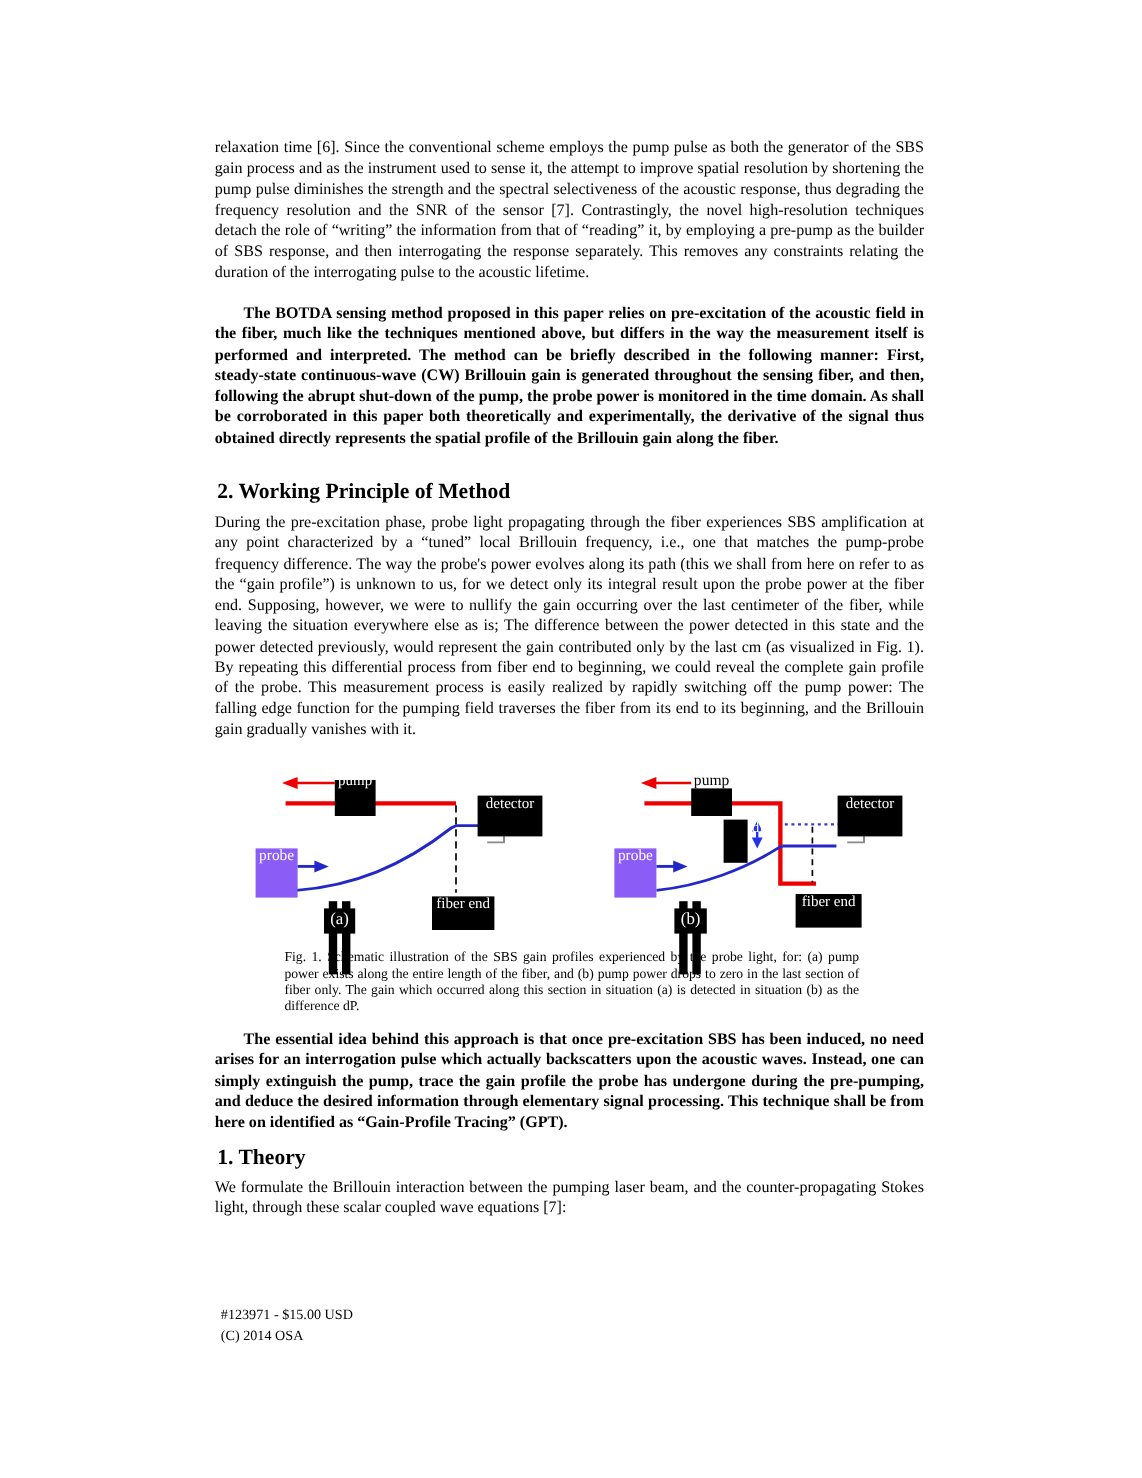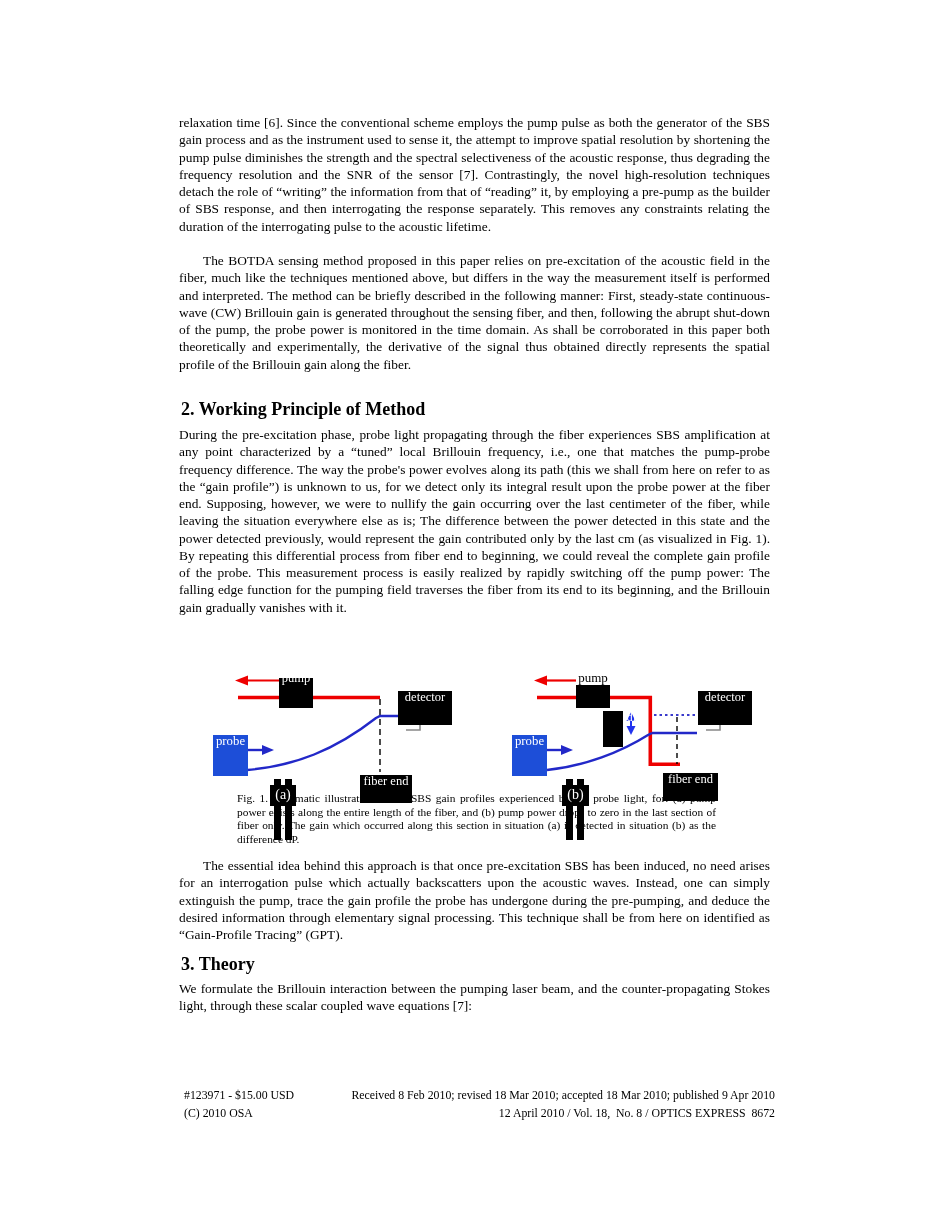--- a/index.html
+++ b/index.html
@@ -5,47 +5,47 @@
   html,body{margin:0;padding:0;}
   body{
     width:952px;height:1232px;position:relative;background:#ffffff;
     font-family:"Liberation Serif","DejaVu Serif",serif;color:#000;
     overflow:hidden;
   }
   .para{
     position:absolute;left:179px;width:591px;
     font-size:13.4px;line-height:17.25px;text-align:justify;
   }
-  .para.indent{text-indent:24px;}
+  .para.indent{text-indent:24px;font-weight:bold;}
   .heading{
     position:absolute;left:181px;width:591px;
     font-size:18px;font-weight:bold;
   }
   .caption{
     position:absolute;left:237px;width:479px;
     font-size:11.4px;line-height:13.7px;text-align:justify;z-index:1;
   }
   .footer{
     position:absolute;left:184px;top:1086px;width:591px;
     font-size:11.8px;line-height:18px;
   }
   .footer .row{display:flex;justify-content:space-between;}
   
   .figure{
     position:absolute;left:210px;top:640px;width:560px;height:150px;
-    z-index:10;overflow:visible;margin-top:28px;
+    z-index:10;overflow:visible;
   }
   .figure svg{position:absolute;left:0;top:0;}
   .blackbox{
     position:absolute;background:#000;color:#fff;text-align:center;
     font-size:12.5px;line-height:13px;overflow:visible;
   }
   .blackbox .lbl{position:relative;display:block;width:100%;}
   .probebox{
-    position:absolute;background:#1d4ed8;color:#fff;text-align:center;
+    position:absolute;background:#8b5cf6;color:#fff;text-align:center;
     font-size:12.8px;line-height:13px;
   }
   .sublabel{
     position:absolute;background:#000;color:#fff;text-align:center;
     font-size:14px;line-height:20px;z-index:12;
   }
   .subbar{position:absolute;background:#000;width:7px;height:61px;z-index:11;}
   .pump-b-text{
     position:absolute;color:#000;font-size:13px;text-align:center;z-index:13;
   }
@@ -116,25 +116,23 @@
     <span class="lbl" style="top:0px;">fiber end</span>
   </div>
   <div class="subbar" style="left:356px;top:111px;"></div>
   <div class="subbar" style="left:367px;top:111px;"></div>
   <div class="sublabel" style="left:352px;top:117px;width:27px;height:21px;">(b)</div>
 </div>
 
 <div class="caption" style="top:792px">Fig. 1. Schematic illustration of the SBS gain profiles experienced by the probe light, for: (a) pump power exists along the entire length of the fiber, and (b) pump power drops to zero in the last section of fiber only. The gain which occurred along this section in situation (a) is detected in situation (b) as the difference dP.</div>
 
 <div class="para indent" style="top:857px">The essential idea behind this approach is that once pre-excitation SBS has been induced, no need arises for an interrogation pulse which actually backscatters upon the acoustic waves. Instead, one can simply extinguish the pump, trace the gain profile the probe has undergone during the pre-pumping, and deduce the desired information through elementary signal processing. This technique shall be from here on identified as “Gain-Profile Tracing” (GPT).</div>
-<div class="heading" style="top:954px">3. Theory</div>
+<div class="heading" style="top:954px">1. Theory</div>
 <div class="para" style="top:980px">We formulate the Brillouin interaction between the pumping laser beam, and the counter-propagating Stokes light, through these scalar coupled wave equations [7]:</div>
 
 <div class="footer">
   <div class="row">
     <span>#123971 - $15.00 USD</span>
-    <span>Received 8 Feb 2010; revised 18 Mar 2010; accepted 18 Mar 2010; published 9 Apr 2010</span>
   </div>
   <div class="row">
-    <span>(C) 2010 OSA</span>
-    <span>12 April 2010 / Vol. 18,&nbsp; No. 8 / OPTICS EXPRESS&nbsp; 8672</span>
+    <span>(C) 2014 OSA</span>
   </div>
 </div>
 
 </body></html>

